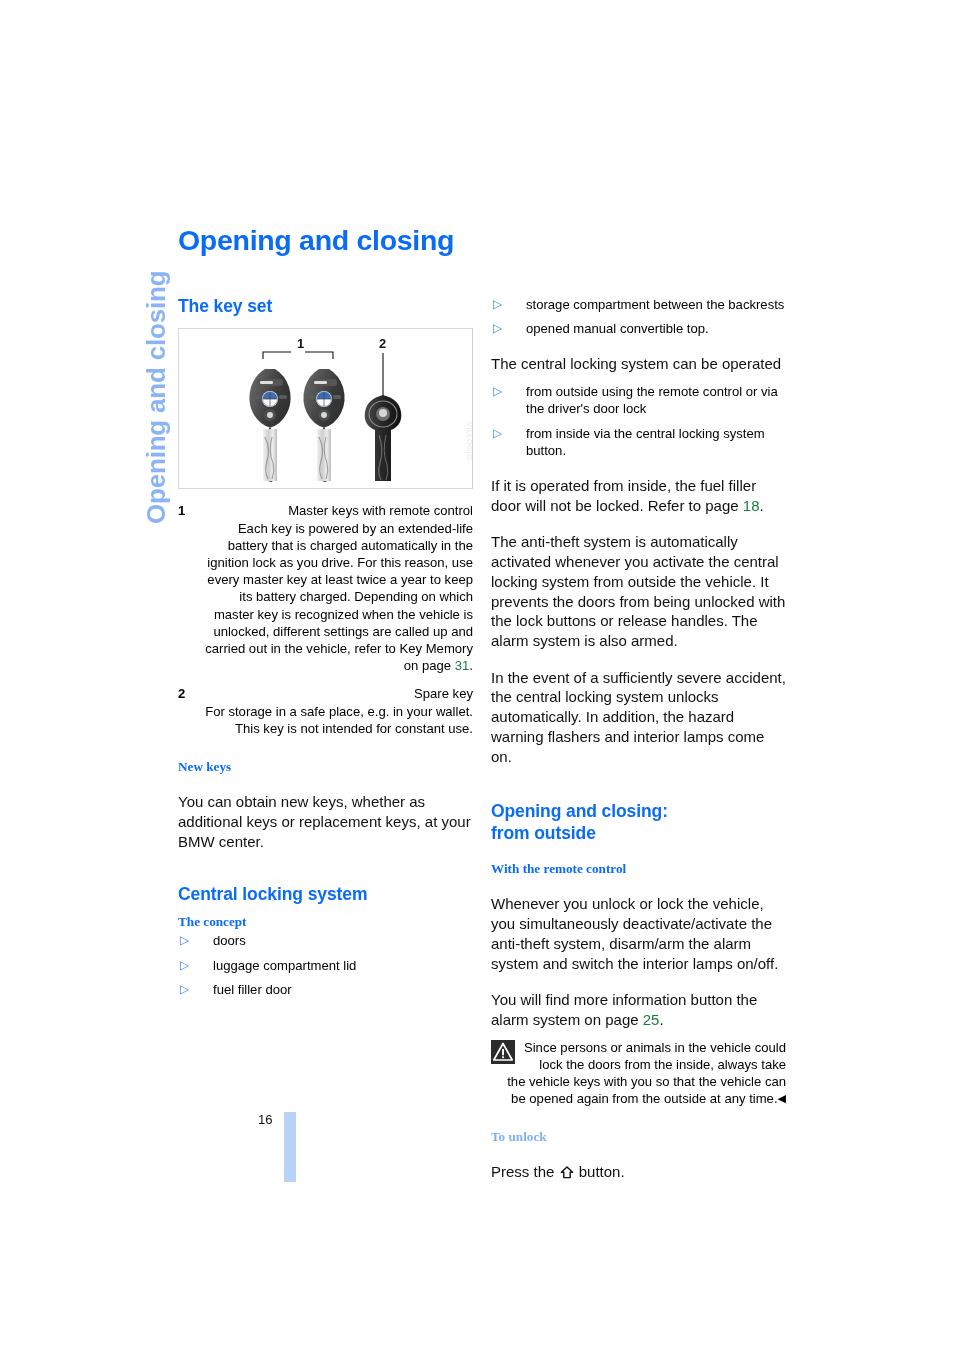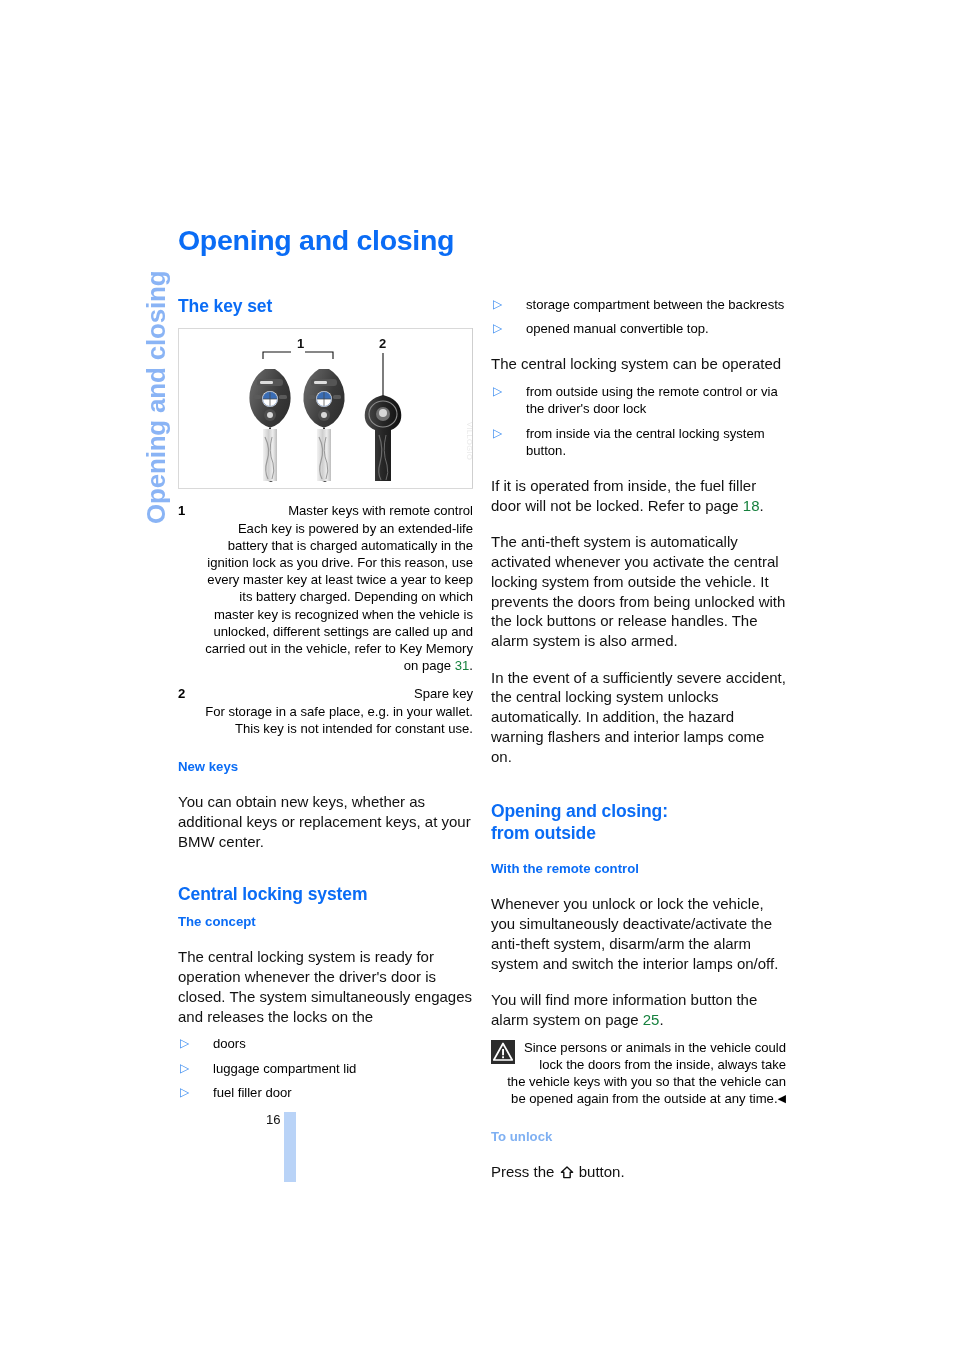--- a/index.html
+++ b/index.html
@@ -70,20 +70,21 @@
     margin: 0 0 9px 0;
     line-height: 1.22;
     letter-spacing: -0.1px;
   }
   h3.sub {
     font-size: 13.2px;
     font-weight: bold;
     color: #0a6cf5;
     margin: 0 0 2px 0;
     line-height: 1.25;
+    font-family: Liberation Serif, serif;
   }
   h3.sub.light {
     color: #7fb0f2;
   }
   p.body {
     font-size: 15px;
     line-height: 1.315;
     margin: 17px 0 9px 0;
     color: #111111;
   }
@@ -203,21 +204,21 @@
     display: inline-block;
     width: 14px;
     height: 13px;
     vertical-align: -2px;
     margin: 0 1px;
   }
 
   
   .page-num {
     position: absolute;
-    left: 266px;
+    left: 258px;
     top: 1112px;
     font-size: 13.1px;
     color: #111111;
   }
   .page-bar {
     position: absolute;
     left: 284px;
     top: 1112px;
     width: 12px;
     height: 70px;
@@ -263,21 +264,20 @@
     <div style="height:22px"></div>
 
     <h3 class="sub">New keys</h3>
     <p class="body">You can obtain new keys, whether as additional keys or replacement keys, at your BMW center.</p>
 
     <div style="height:23px"></div>
 
     <h2 class="sec">Central locking system</h2>
 
     <h3 class="sub">The concept</h3>
-    <p class="body">The central locking system is ready for operation whenever the driver's door is closed. The system simultaneously engages and releases the locks on the</p>
 
     <ul class="tri">
       <li>
         <span class="tri-mark">▷</span>
         <span>doors</span>
       </li>
       <li>
         <span class="tri-mark">▷</span>
         <span>luggage compartment lid</span>
       </li>

